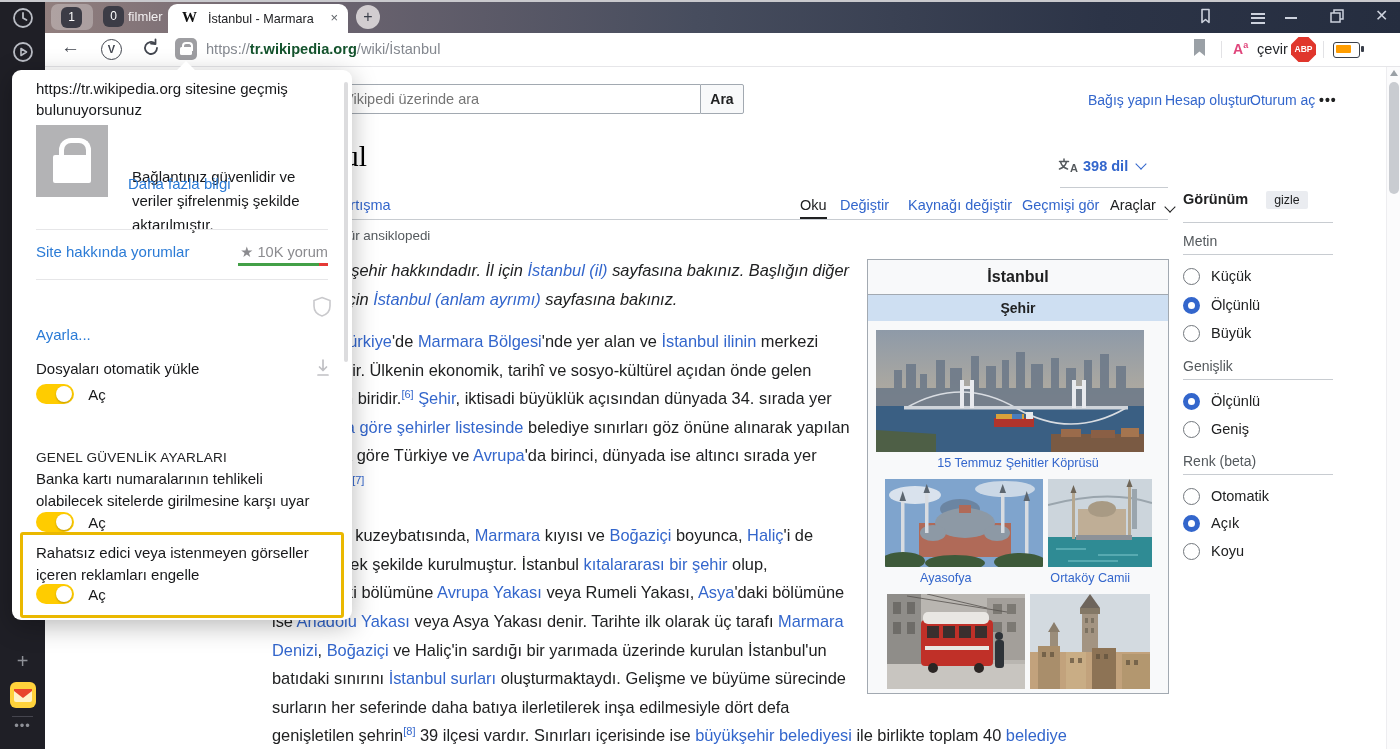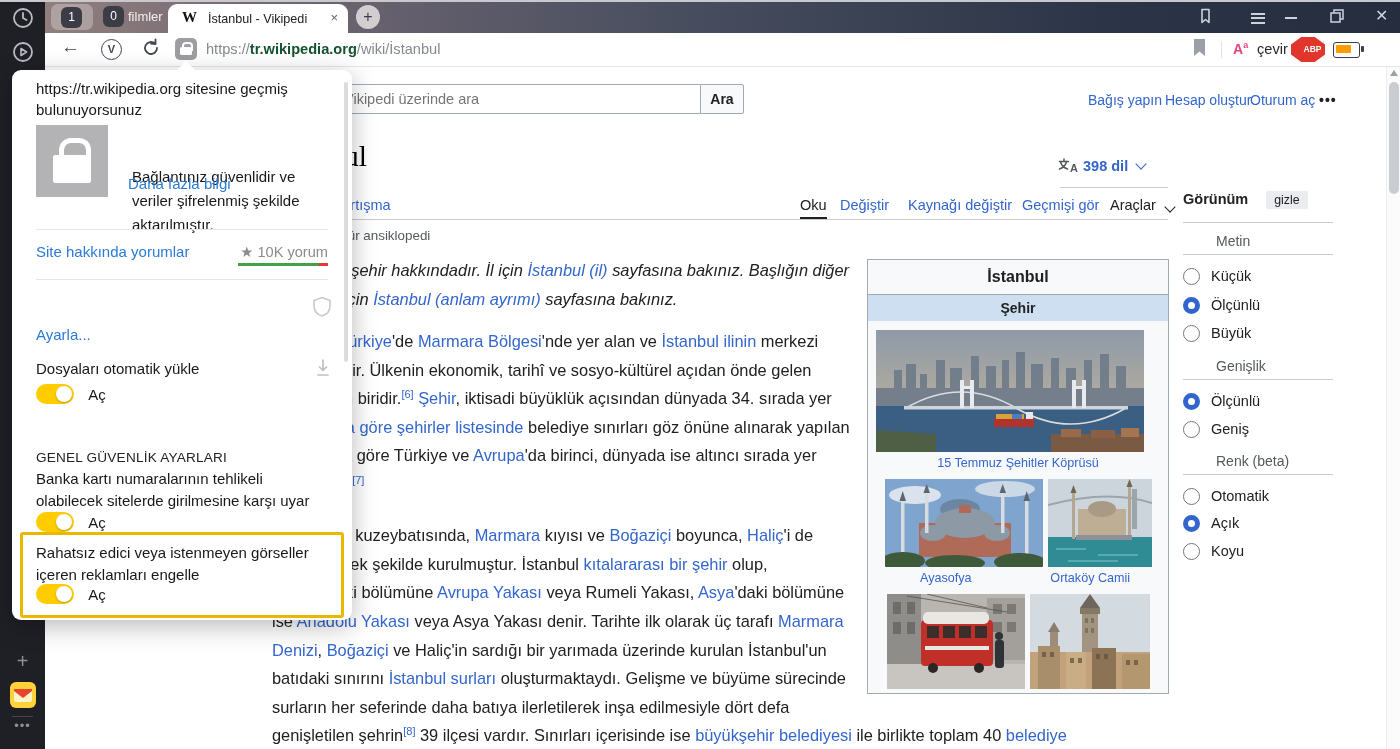--- a/index.html
+++ b/index.html
@@ -28,21 +28,21 @@
   .hline{display:block;width:14px;height:2px;background:#cdd2dd;margin:2.5px 0;}
 
   .tb-ic{position:absolute;top:6px;color:#41454e;}
   .lock-badge{position:absolute;left:130px;top:5px;width:22px;height:22px;background:#9e9ea2;border-radius:5px;}
   .lock-shackle{position:absolute;left:6.5px;top:3.5px;width:7px;height:7px;border:2px solid #fff;border-bottom:none;border-radius:4px 4px 0 0;}
   .lock-body{position:absolute;left:5px;top:9px;width:12px;height:8px;background:#fff;border-radius:1.5px;}
   .url{position:absolute;left:161px;top:8px;font-size:14.6px;white-space:nowrap;}
   .url .dim{color:#84888f;} .url .host{color:#14532d;font-weight:bold;}
   .tb-divider{position:absolute;top:8px;width:1px;height:17px;background:#e2e2e5;}
   .abp{position:absolute;left:1246px;top:4px;width:25px;height:25px;background:#e0362c;color:#fff;font-weight:bold;font-size:8.5px;line-height:25px;text-align:center;
-    clip-path:polygon(30% 0,70% 0,100% 30%,100% 70%,70% 100%,30% 100%,0 70%,0 30%);padding-left:9px;}
+    clip-path:polygon(30% 0,70% 0,100% 30%,100% 70%,70% 100%,30% 100%,0 70%,0 30%);}
   .battery{position:absolute;left:1288px;top:9px;width:25px;height:14px;border:1.6px solid #3a3f4a;border-radius:3px;}
   .battery i{position:absolute;left:1.5px;top:1.5px;width:62%;height:8px;background:#ff9d00;border-radius:1px;}
   .battery b{position:absolute;right:-4.5px;top:2.5px;width:2.5px;height:6px;background:#3a3f4a;border-radius:1px;}
   .cevir-a{color:#e0457b;font-weight:bold;font-size:14px;}
   .cevir-a small{font-size:9px;vertical-align:super;}
   .cevir-t{color:#26282c;font-size:14.6px;}
 
   
   #popup{left:12px;top:70px;width:340px;height:550px;background:#fff;border-radius:9px;
     box-shadow:0 6px 26px rgba(0,0,0,.28);z-index:60;font-size:15px;color:#17181a;}
@@ -90,21 +90,21 @@
   .ib-imgs{padding:9px 8px 4px 8px;text-align:center;}
   .ib-cap{color:#36c;font-size:12.6px;padding:3px 0 7px 0;text-align:center;}
   .ib-row{display:flex;gap:5px;justify-content:center;}
   .ib-row .ib-cap{flex:1;}
   svg{display:block;}
   
   #appearance{left:1138px;top:125px;width:150px;font-size:14.5px;}
   .ap-h{font-weight:bold;font-size:14.5px;color:#202122;}
   .ap-hide{display:inline-block;margin-left:14px;background:#eaecf0;border-radius:2px;padding:2px 8px;font-size:12.3px;font-weight:normal;color:#202122;}
   .ap-div{position:absolute;left:0;width:150px;height:1px;background:#c8ccd1;}
-  .ap-sec{position:absolute;left:0;font-size:14px;color:#54595d;margin-left:33px;}
+  .ap-sec{position:absolute;left:0;font-size:14px;color:#54595d;}
   .radio-row{position:absolute;left:0;height:20px;}
   .radio{display:inline-block;width:17px;height:17px;border:1.6px solid #72777d;border-radius:50%;background:#fff;vertical-align:middle;box-sizing:border-box;}
   .radio.sel{border:5.5px solid #36c;}
   .rlabel{margin-left:11px;vertical-align:middle;color:#202122;}
   
   #pg-scroll{left:1341px;top:0;width:14px;height:683px;background:#fbfbfc;border-left:1px solid #ededf0;}
   #pg-thumb{position:absolute;left:2px;top:16px;width:10px;height:112px;background:#c9ccd1;border-radius:5px;}
   .sb-arrow{position:absolute;left:3px;top:4px;width:0;height:0;border-left:4px solid transparent;border-right:4px solid transparent;border-bottom:6px solid #9aa0a6;}
 </style>
 </head>
@@ -139,21 +139,21 @@
 
   <div id="top-strip" class="abs">
     <div class="group-chip-outer">
       <span class="badge-dark" style="left:10px;top:2.5px;">1</span>
     </div>
     <span class="badge-dark" style="left:58px;top:6px;">0</span>
     <span class="group2-label">filmler</span>
     <span class="chev" style="position:absolute;left:138px;top:11px;color:#3e3e47;"></span>
     <div class="tab-active">
       <span class="tab-fav">W</span>
-      <span class="tab-title">İstanbul - Vikipedi</span>
+      <span class="tab-title">İstanbul - Marmara</span>
       <span class="tab-close">×</span>
     </div>
     <div class="newtab-btn">+</div>
 
     <div class="strip-ic" style="left:1152px;top:7px;">
       <svg width="19" height="19" viewBox="0 0 19 19">
           <path d="M5 2.5 h7 v13 l-3.5 -3 l-3.5 3 Z" fill="none" stroke="#cdd2dd" stroke-width="1.6" stroke-linejoin="round"></path>
         </svg>
     </div>
     <div class="strip-ic" style="left:1206px;top:10px;">

